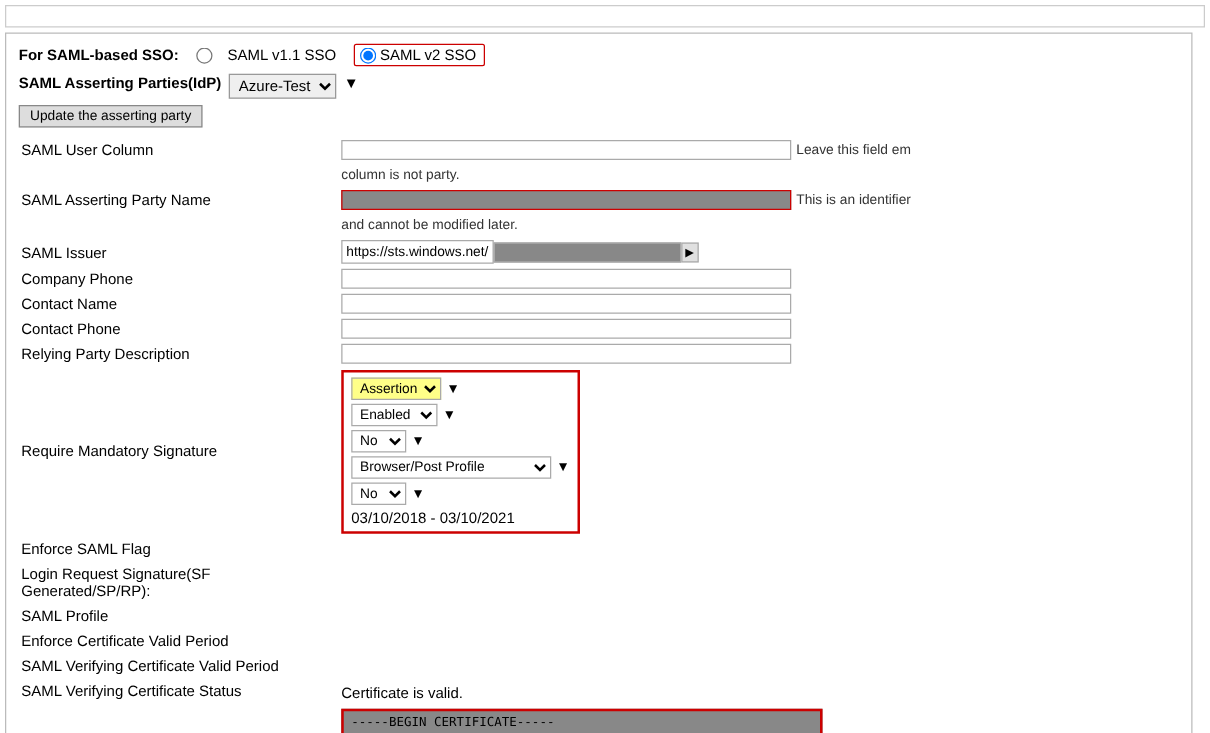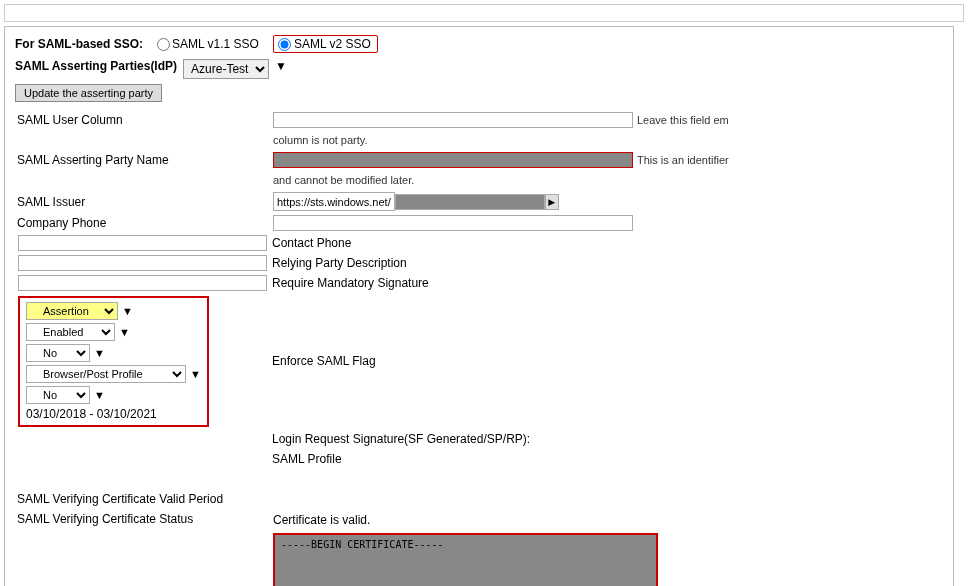--- a/index.html
+++ b/index.html
@@ -39,21 +39,21 @@
   .row-header {
     display: flex;
     align-items: center;
     gap: 14px;
     margin-bottom: 6px;
   }
   .bold { font-weight: bold; }
   .radio-inline {
     display: flex;
     align-items: center;
-    gap: 2px;
+    gap: 12px;
     font-size: 12px;
   }
   .radio-bordered {
     border: 1.5px solid #cc0000;
     padding: 1px 6px 1px 4px;
     border-radius: 2px;
     display: flex;
     align-items: center;
     gap: 3px;
   }
@@ -122,21 +122,21 @@
   .drow {
     display: flex;
     align-items: center;
     gap: 4px;
     margin-bottom: 3px;
     font-size: 11px;
   }
   .fsel {
     border: 1px solid #aaa;
     font-size: 11px;
-    padding: 1px 12px;
+    padding: 1px 2px;
     background: #fff;
   }
   .fsel.highlighted {
     background: #ffff88;
   }
   .date-val {
     font-size: 12px;
     margin-top: 1px;
   }
   .cert-valid {
@@ -259,20 +259,23 @@
       </div>
     </div>
 
     <div class="lbl">
       <span>Company Phone</span>
     </div>
     <div class="val">
       <input type="text" class="finput wide" style="">
     </div>
 
+    <div class="lbl">
+      <span>Contact Name</span>
+    </div>
     <div class="val">
       <input type="text" class="finput wide" style="">
     </div>
 
     <div class="lbl">
       <span>Contact Phone</span>
     </div>
     <div class="val">
       <input type="text" class="finput wide" style="">
     </div>
@@ -337,20 +340,23 @@
     <div class="lbl">
       <span>Login Request Signature(SF Generated/SP/RP):</span>
     </div>
     <div class="val"></div>
 
     <div class="lbl">
       <span>SAML Profile</span>
     </div>
     <div class="val"></div>
 
+    <div class="lbl">
+      <span>Enforce Certificate Valid Period</span>
+    </div>
     <div class="val"></div>
 
     <div class="lbl">
       <span>SAML Verifying Certificate Valid Period</span>
     </div>
     <div class="val"></div>
 
     <div class="lbl">
       <span>SAML Verifying Certificate Status</span>
     </div>

